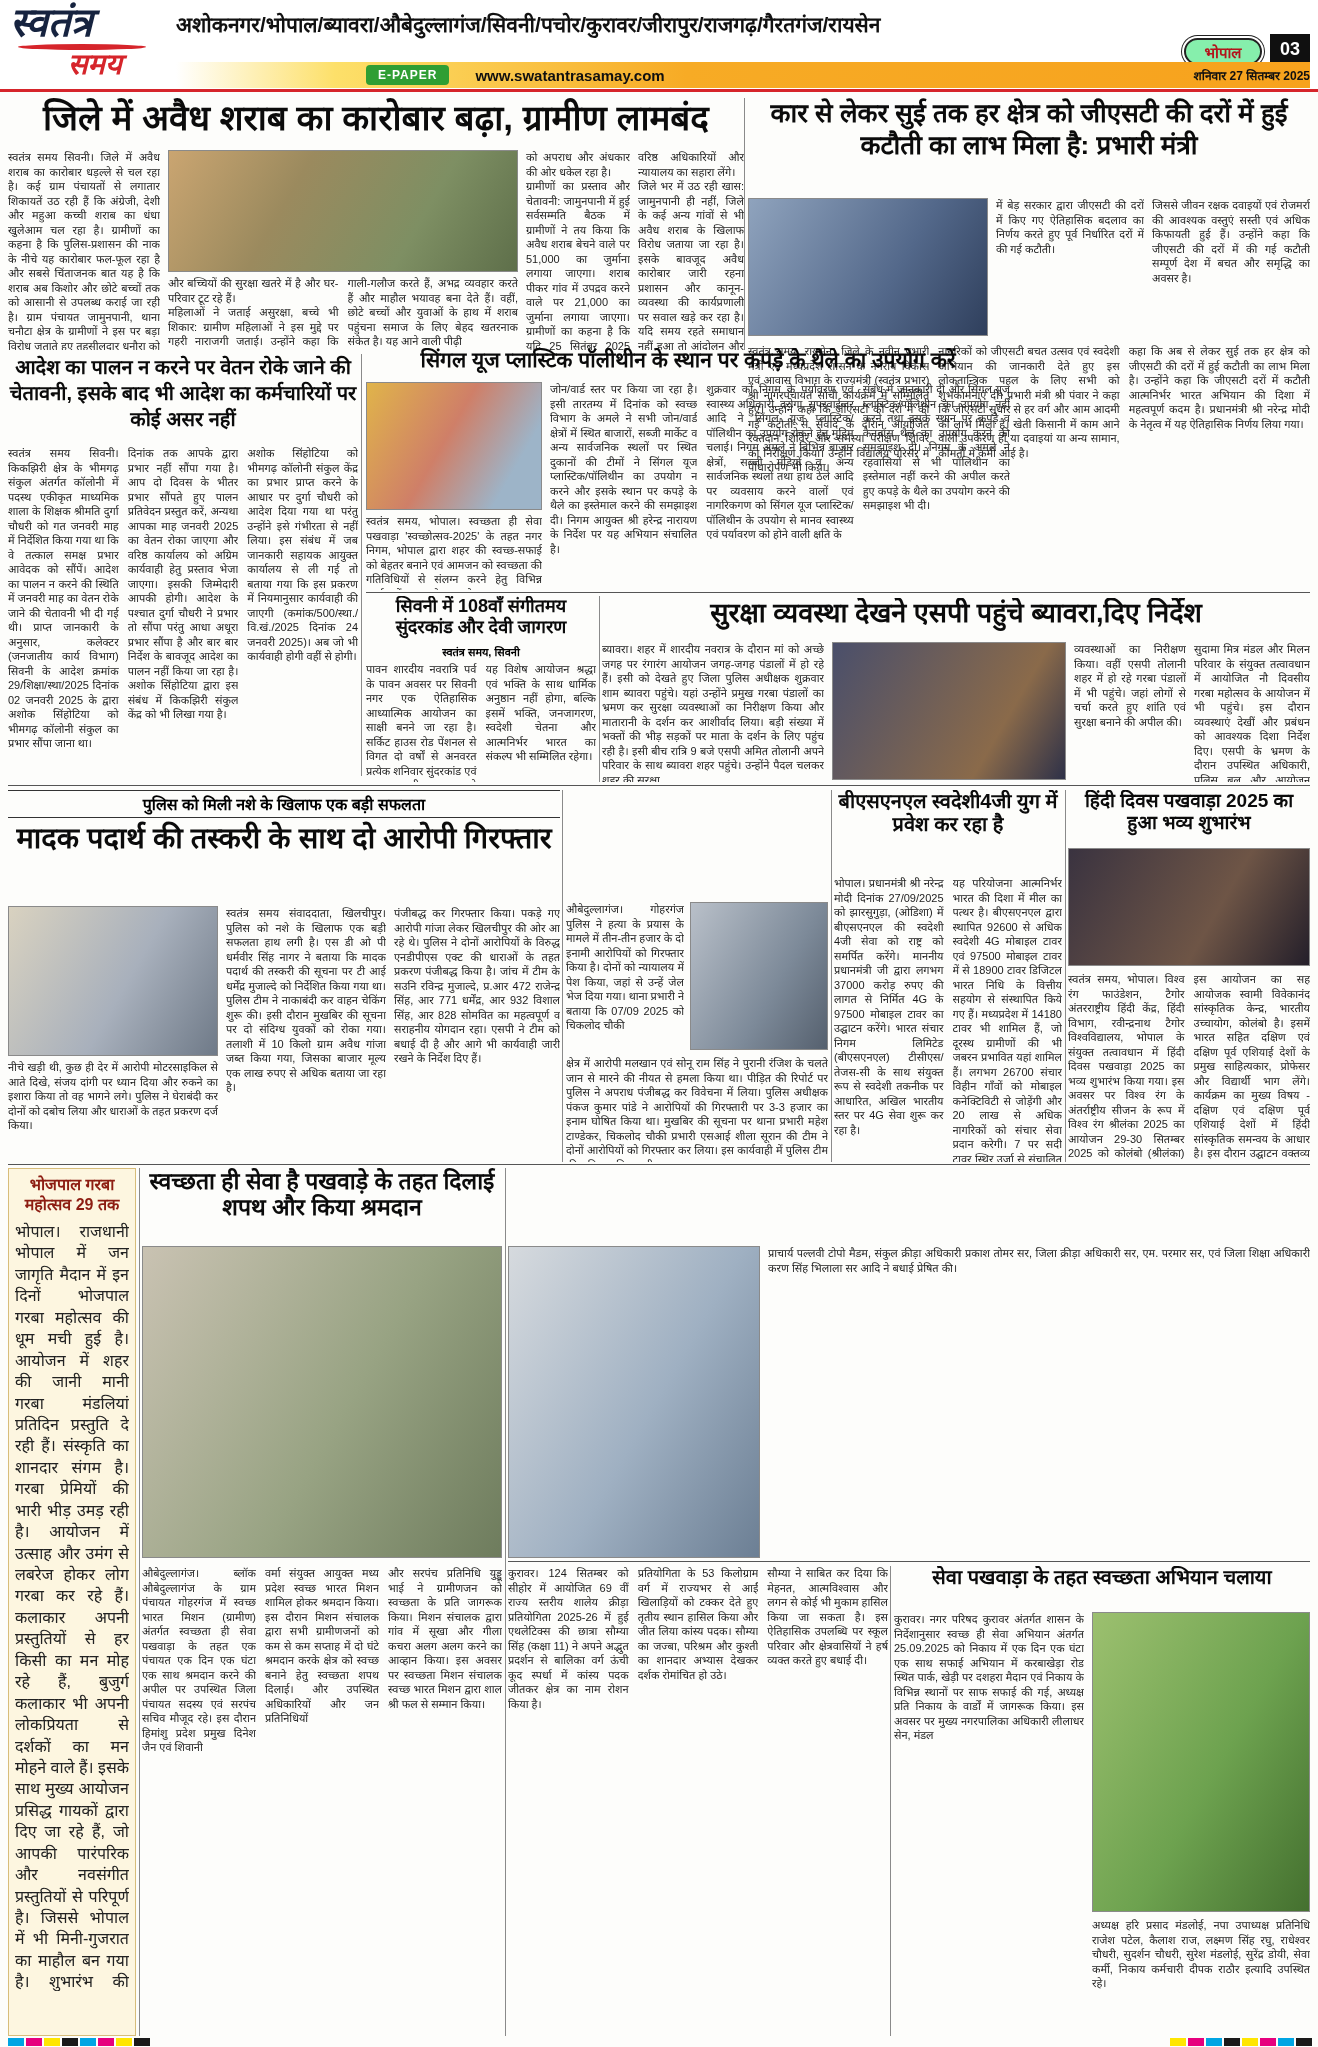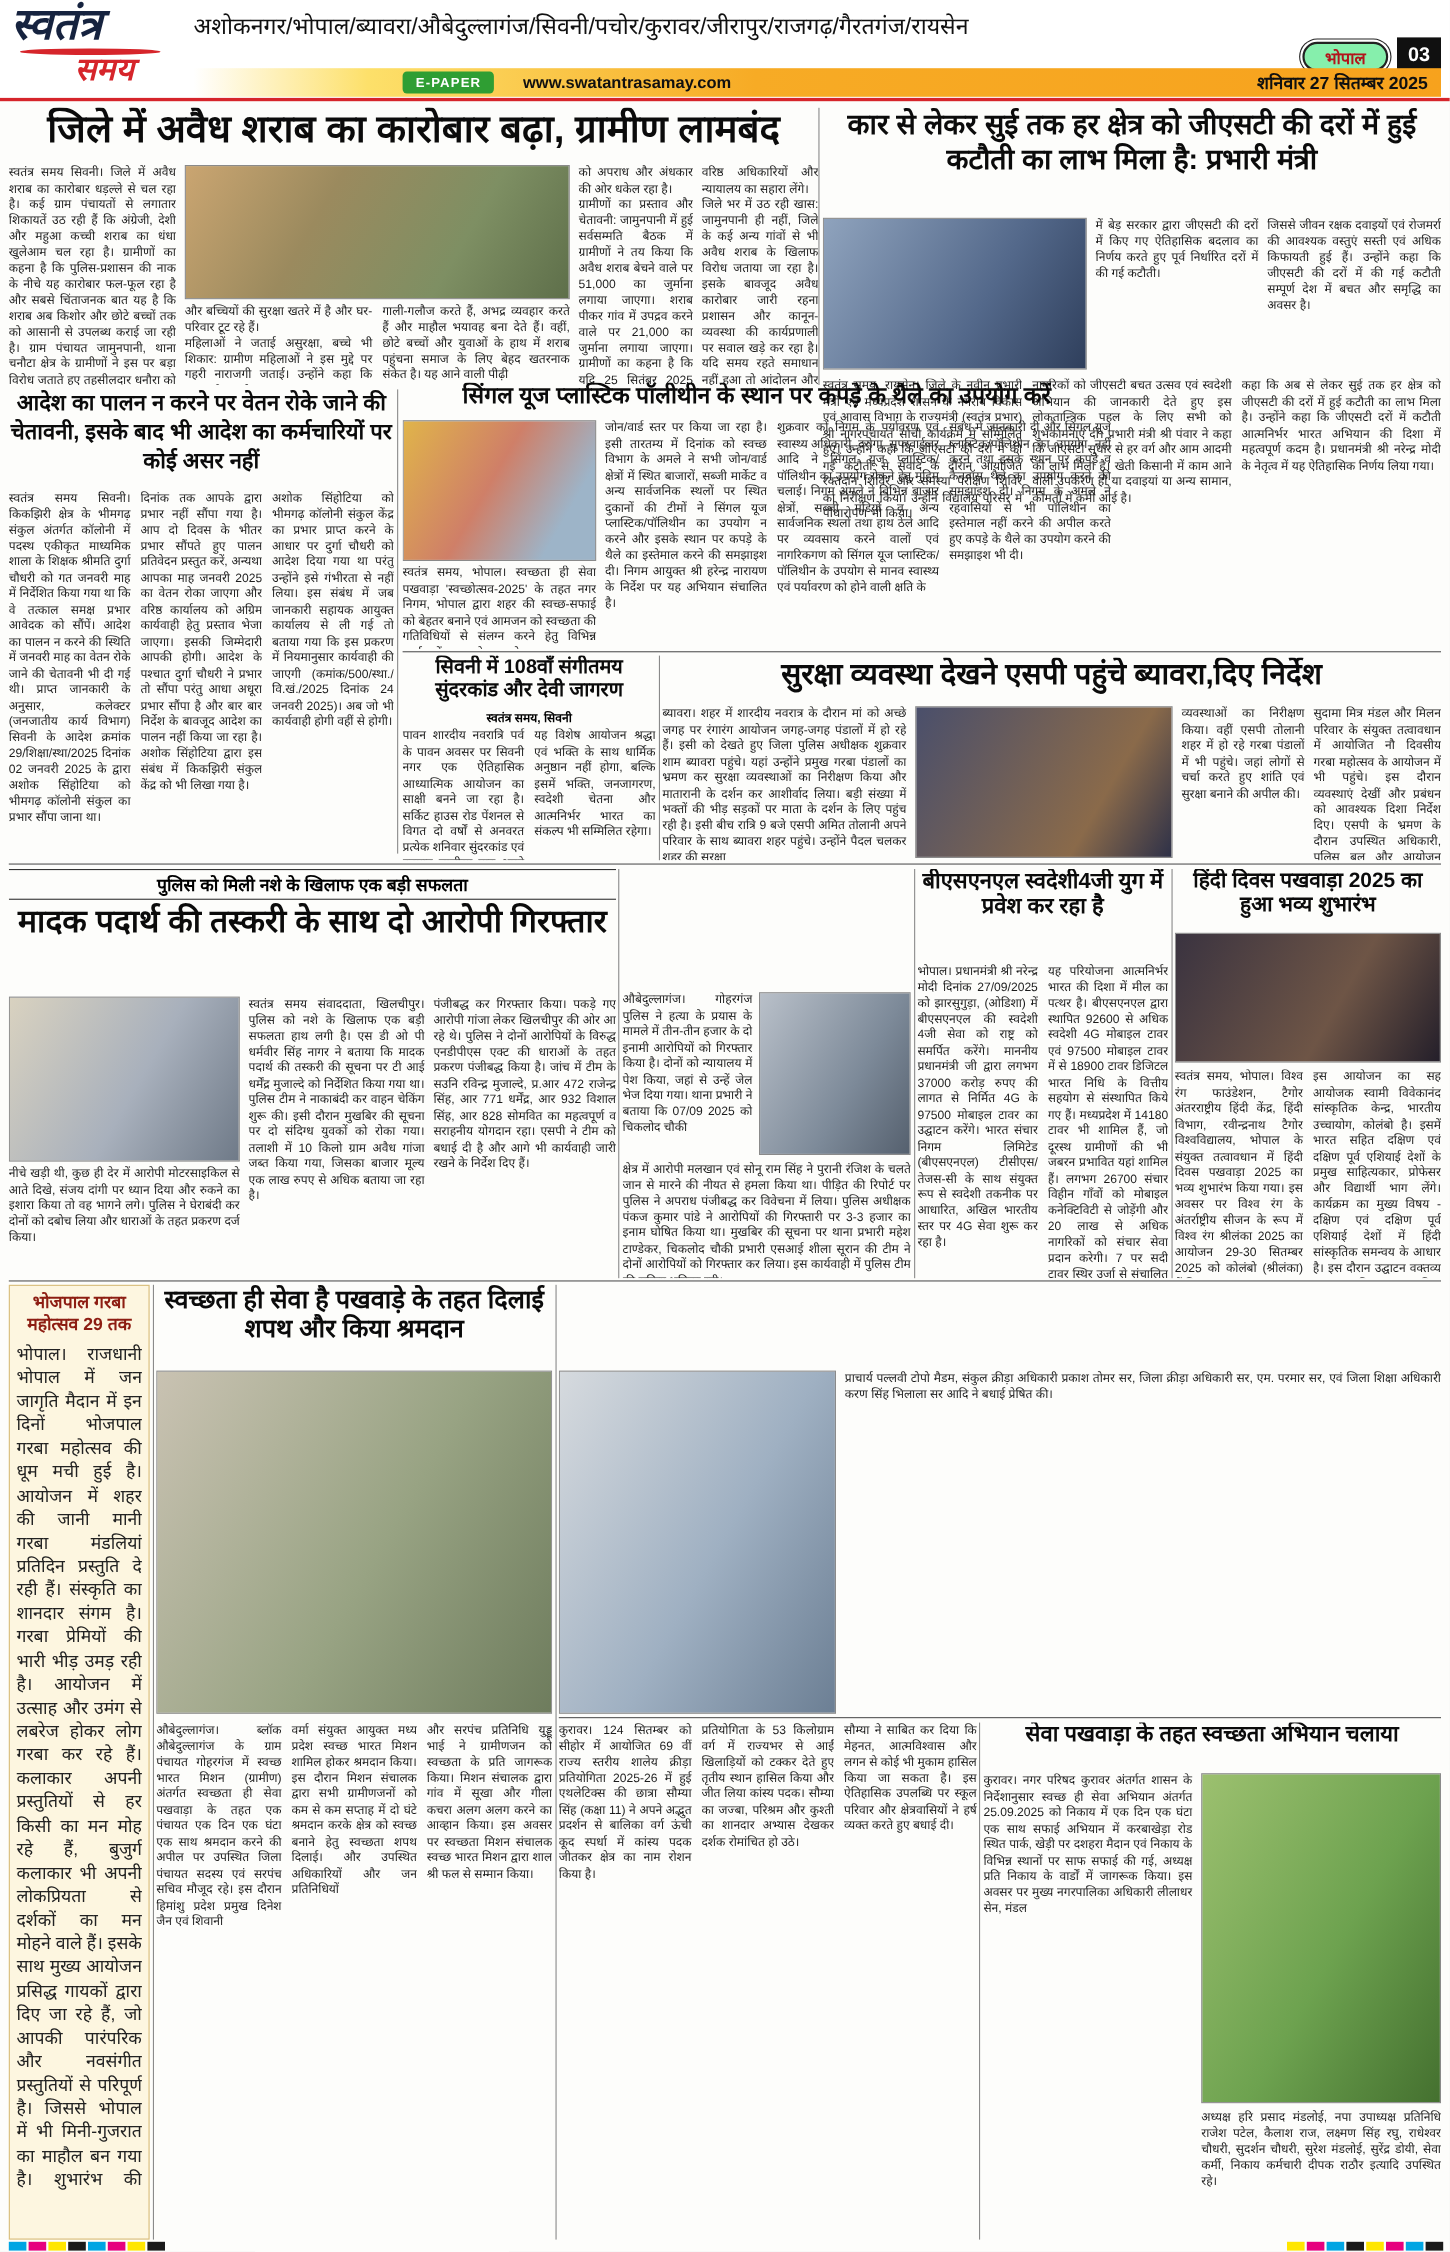--- a/index.html
+++ b/index.html
@@ -13,32 +13,32 @@
   .photo{border:1px solid #8a8a8a}
   .vr{position:absolute;width:1px;background:#8a8a8a}
   .hr{position:absolute;height:1px;background:#555}
 
   
   #masthead{left:0;top:0;width:1318px;height:92px;border-bottom:3px solid #d6252b;background:#fff}
   #logo{position:absolute;left:10px;top:2px;width:162px;height:86px}
   #logo-top{font-size:40px;font-weight:800;font-style:italic;color:#16233f;line-height:1}
   #logo-swoosh{width:128px;height:6px;background:#d6252b;border-radius:60%;margin:2px 0 0 8px}
   #logo-bottom{font-size:29px;font-weight:800;font-style:italic;color:#d6252b;margin-left:58px;line-height:1}
-  #cities{position:absolute;left:176px;top:12px;width:990px;font-size:21px;font-weight:400;color:#111;line-height:1.2}
+  #cities{position:absolute;left:176px;top:12px;width:990px;font-size:21px;font-weight:700;color:#111;line-height:1.2}
   #edition-badge{position:absolute;left:1184px;top:38px;width:78px;height:27px;border:2px solid #222;border-radius:16px;
     box-shadow:0 0 0 2px #fff,0 0 0 3px #222;display:flex;align-items:center;justify-content:center;
     color:#b3131b;font-weight:700;font-size:15px;background:#86efac}
   #page-number{position:absolute;left:1270px;top:34px;width:40px;height:30px;background:#101010;color:#fff;
     display:flex;align-items:center;justify-content:center;font-weight:700;font-size:18px}
   #epaper-bar{position:absolute;left:176px;top:62px;width:1134px;height:26px;
     background:linear-gradient(90deg,#ffffff 0%,#fde06a 14%,#f7ab25 45%,#f7a21d 100%);
     display:flex;align-items:center}
   #epaper-badge{background:#2f9e33;color:#fff;font-weight:700;font-size:12px;padding:3px 12px;border-radius:4px;margin-left:190px;letter-spacing:1px}
   #website{font-weight:700;font-size:15px;color:#101010;margin-left:26px}
-  #issue-date{margin-left:auto;margin-right:12px;font-weight:700;font-size:16px;color:#101010}
+  #issue-date{margin-left:auto;font-weight:700;font-size:12px;color:#101010}
 
   
   #art-liquor{left:8px;top:98px;width:736px;height:252px}
   #art-liquor .hl{font-size:35px}
   #liq-c1{position:absolute;left:0;top:52px;width:152px;height:200px}
   #liq-photo{position:absolute;left:160px;top:52px;width:350px;height:122px;background:linear-gradient(120deg,#caa571 0%,#9b8a5e 35%,#7e8f63 70%,#5e6f4a 100%)}
   #liq-bp{position:absolute;left:160px;top:178px;width:350px;height:74px}
   #liq-c2{position:absolute;left:518px;top:52px;width:104px;height:200px}
   #liq-c3{position:absolute;left:630px;top:52px;width:106px;height:200px}
 

